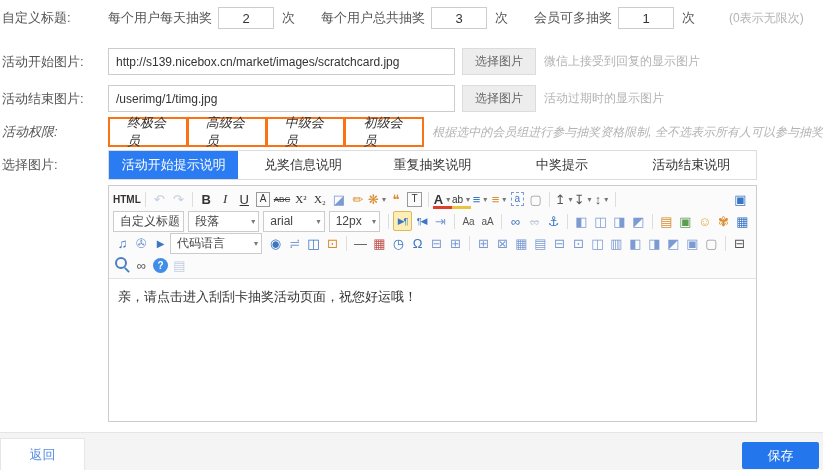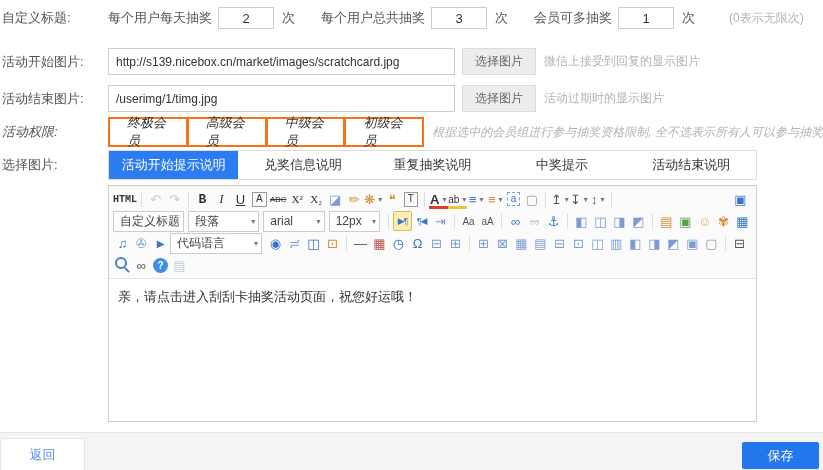--- a/index.html
+++ b/index.html
@@ -36,21 +36,21 @@
   
   .editor{margin:5px 0 0 106px;width:649px;border:1px solid #ccc;box-sizing:border-box;background:#fff;}
   .toolbar{background:#fbfbfb;border-bottom:1px solid #e3e3e3;padding:2px 4px;}
   .tb-row{display:flex;align-items:center;height:22px;}
   .tb-btn{min-width:19px;height:20px;display:inline-flex;align-items:center;justify-content:center;font-size:13px;color:#6a86b8;cursor:pointer;position:relative;box-sizing:border-box;}
   .tb-sep{width:1px;height:15px;background:#ddd;margin:0 4px;flex:none;}
   .tb-select{display:inline-flex;align-items:center;justify-content:space-between;height:21px;border:1px solid #ccc;background:#fff;font-size:12px;color:#444;padding:0 3px 0 6px;margin-right:4px;cursor:pointer;box-sizing:border-box;white-space:nowrap;overflow:hidden;}
   .tb-caret{font-size:8px;color:#777;margin-left:3px;flex:none;}
   .c-blue{color:#3a76c4;} .c-steel{color:#7b9bd2;} .c-orange{color:#d98c2f;} .c-red{color:#c0504d;}
   .c-gray{color:#9a9a9a;} .c-dark{color:#555;} .c-muted{color:#c3cede;} .c-yellow{color:#e0a93c;} .c-green{color:#5a9e52;}
-  .bold{font-weight:bold;font-family:Liberation Mono, monospace;color:#333;}
+  .bold{font-weight:bold;font-family:Liberation Sans, sans-serif;color:#333;}
   .italic{font-style:italic;font-family:"Liberation Serif","DejaVu Serif",serif;color:#333;}
   .underline{text-decoration:underline;color:#333;}
   .boxed{border:1px solid #999;font-size:10px;line-height:1;padding:1px 3px;color:#333;min-width:0;height:15px;margin:0 2px;}
   .strike{font-size:8px;text-decoration:line-through;color:#333;letter-spacing:0;}
   .supsub{font-size:11px;color:#333;font-family:"Liberation Serif","DejaVu Serif",serif;}
   .bar-red{color:#333;font-weight:bold;box-shadow:inset 0 -3px 0 0 #e03e2d;}
   .bar-yellow{color:#333;font-size:10px;box-shadow:inset 0 -3px 0 0 #e8c441;}
   .dashed{border:1px dashed #7b9bd2;font-size:10px;line-height:1;padding:0 3px;height:14px;color:#3a76c4;min-width:0;margin:0 2px;}
   .active-yellow{background:#fdeeb3;border:1px solid #dfb75c;border-radius:2px;color:#3a76c4;}
   .tiny2{font-size:9px;letter-spacing:-1px;}

